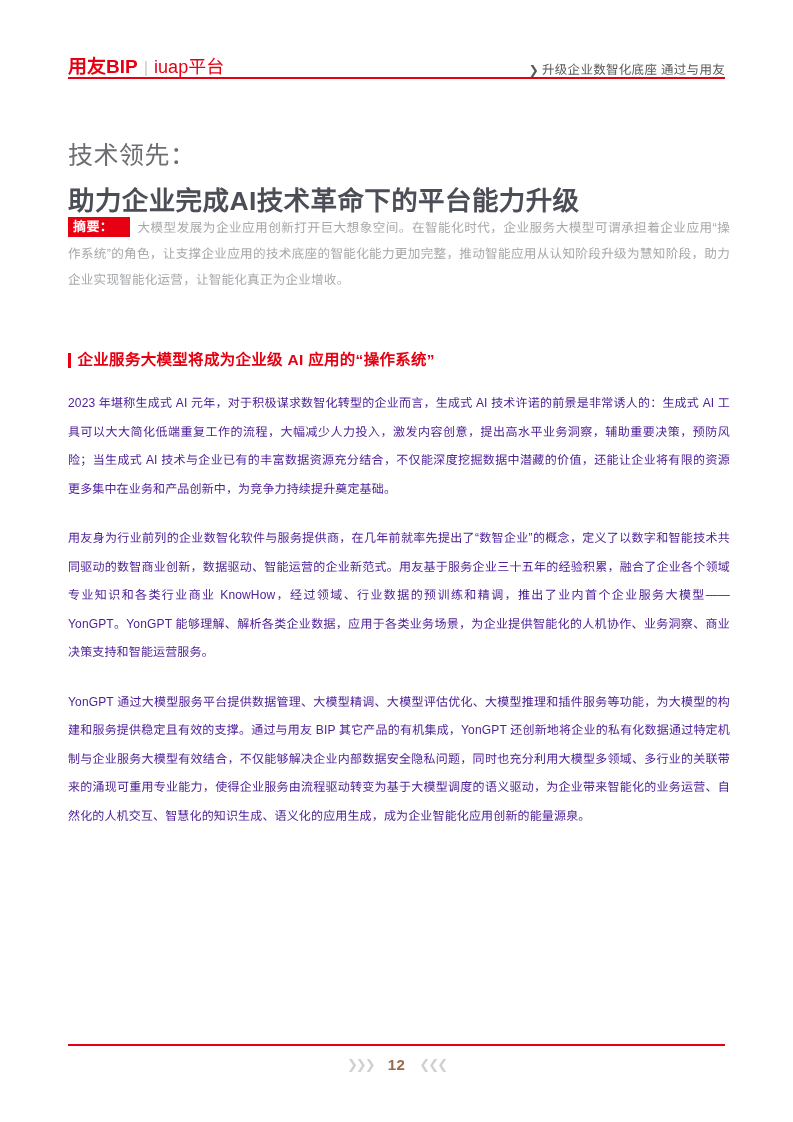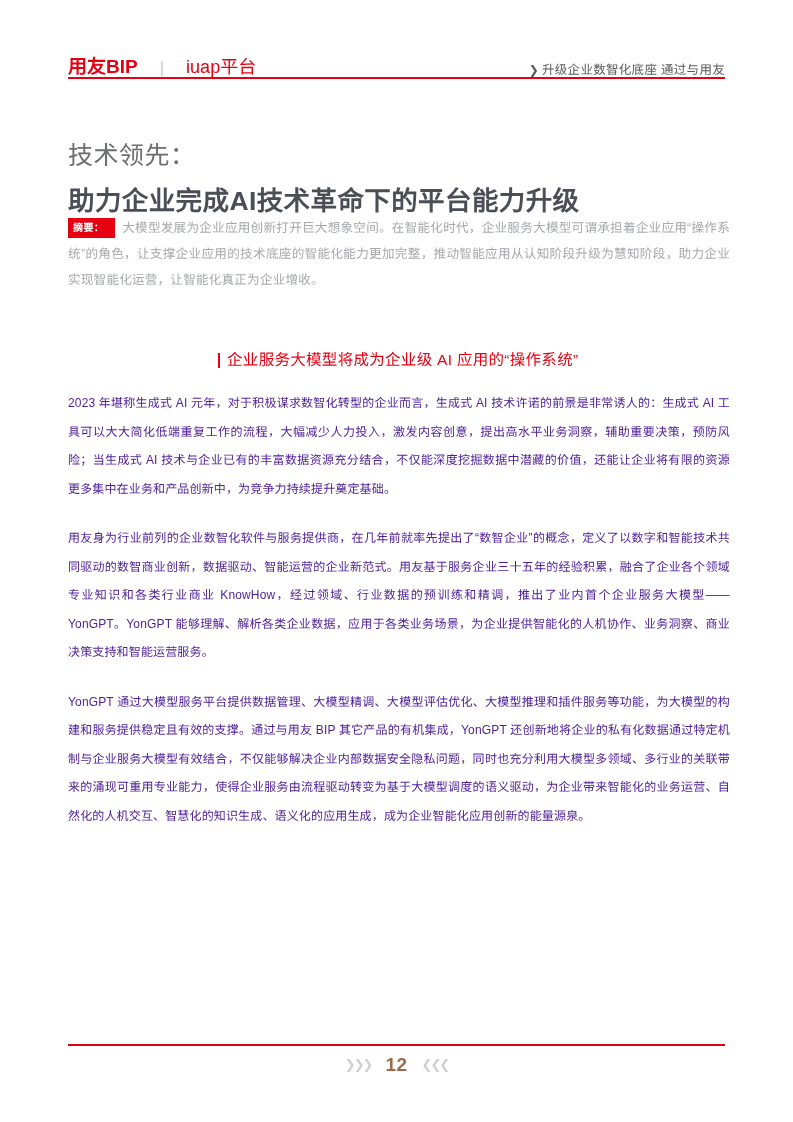--- a/index.html
+++ b/index.html
@@ -31,21 +31,20 @@
     height: 32px;
     display: flex;
     align-items: flex-end;
     justify-content: space-between;
   }
   .brand {
     display: flex;
     align-items: baseline;
     white-space: nowrap;
     line-height: 1;
-    gap: 16px;
   }
   .brand-main {
     color: #e60012;
     font-size: 19px;
     font-weight: 700;
     letter-spacing: 0px;
   }
   .brand-sep {
     color: #c9c9c9;
     font-size: 17px;
@@ -118,43 +117,42 @@
     line-height: 26px;
     text-align: justify;
     text-justify: inter-ideograph;
     letter-spacing: 0.2px;
     text-indent: 0;
   }
   .abstract-tag {
     display: inline-block;
     background: #e60012;
     color: #ffffff;
-    font-size: 10px;
-    font-weight: 700;
-    padding: 2px 11px 3px 5px;
+    font-size: 13px;
+    font-weight: 700;
+    padding: 2px 17px 3px 5px;
     line-height: 15px;
     margin-right: 7px;
     vertical-align: 1px;
     letter-spacing: 0.4px;
   }
 
   
   .section-heading {
     position: absolute;
     left: 68px;
     top: 349px;
     width: 660px;
     color: #e60012;
     font-size: 15.5px;
-    font-weight: 400;
+    font-weight: 700;
     letter-spacing: 0.3px;
     line-height: 22px;
     display: flex;
     align-items: center;
-    justify-content: center;
   }
   .section-bar {
     display: inline-block;
     width: 2.5px;
     height: 15px;
     background: #e60012;
     margin-right: 7px;
     flex: 0 0 auto;
   }
 
@@ -200,21 +198,21 @@
   }
   .footer-arrows {
     color: #cfd0d2;
     font-size: 13px;
     letter-spacing: -2px;
     line-height: 1;
     font-weight: 400;
   }
   .footer-page-no {
     color: #9a6a4a;
-    font-size: 19px;
+    font-size: 15px;
     font-weight: 600;
     line-height: 1;
     letter-spacing: 0.5px;
   }
 </style>
 </head>
 <body>
 
 <div class="page">
 

